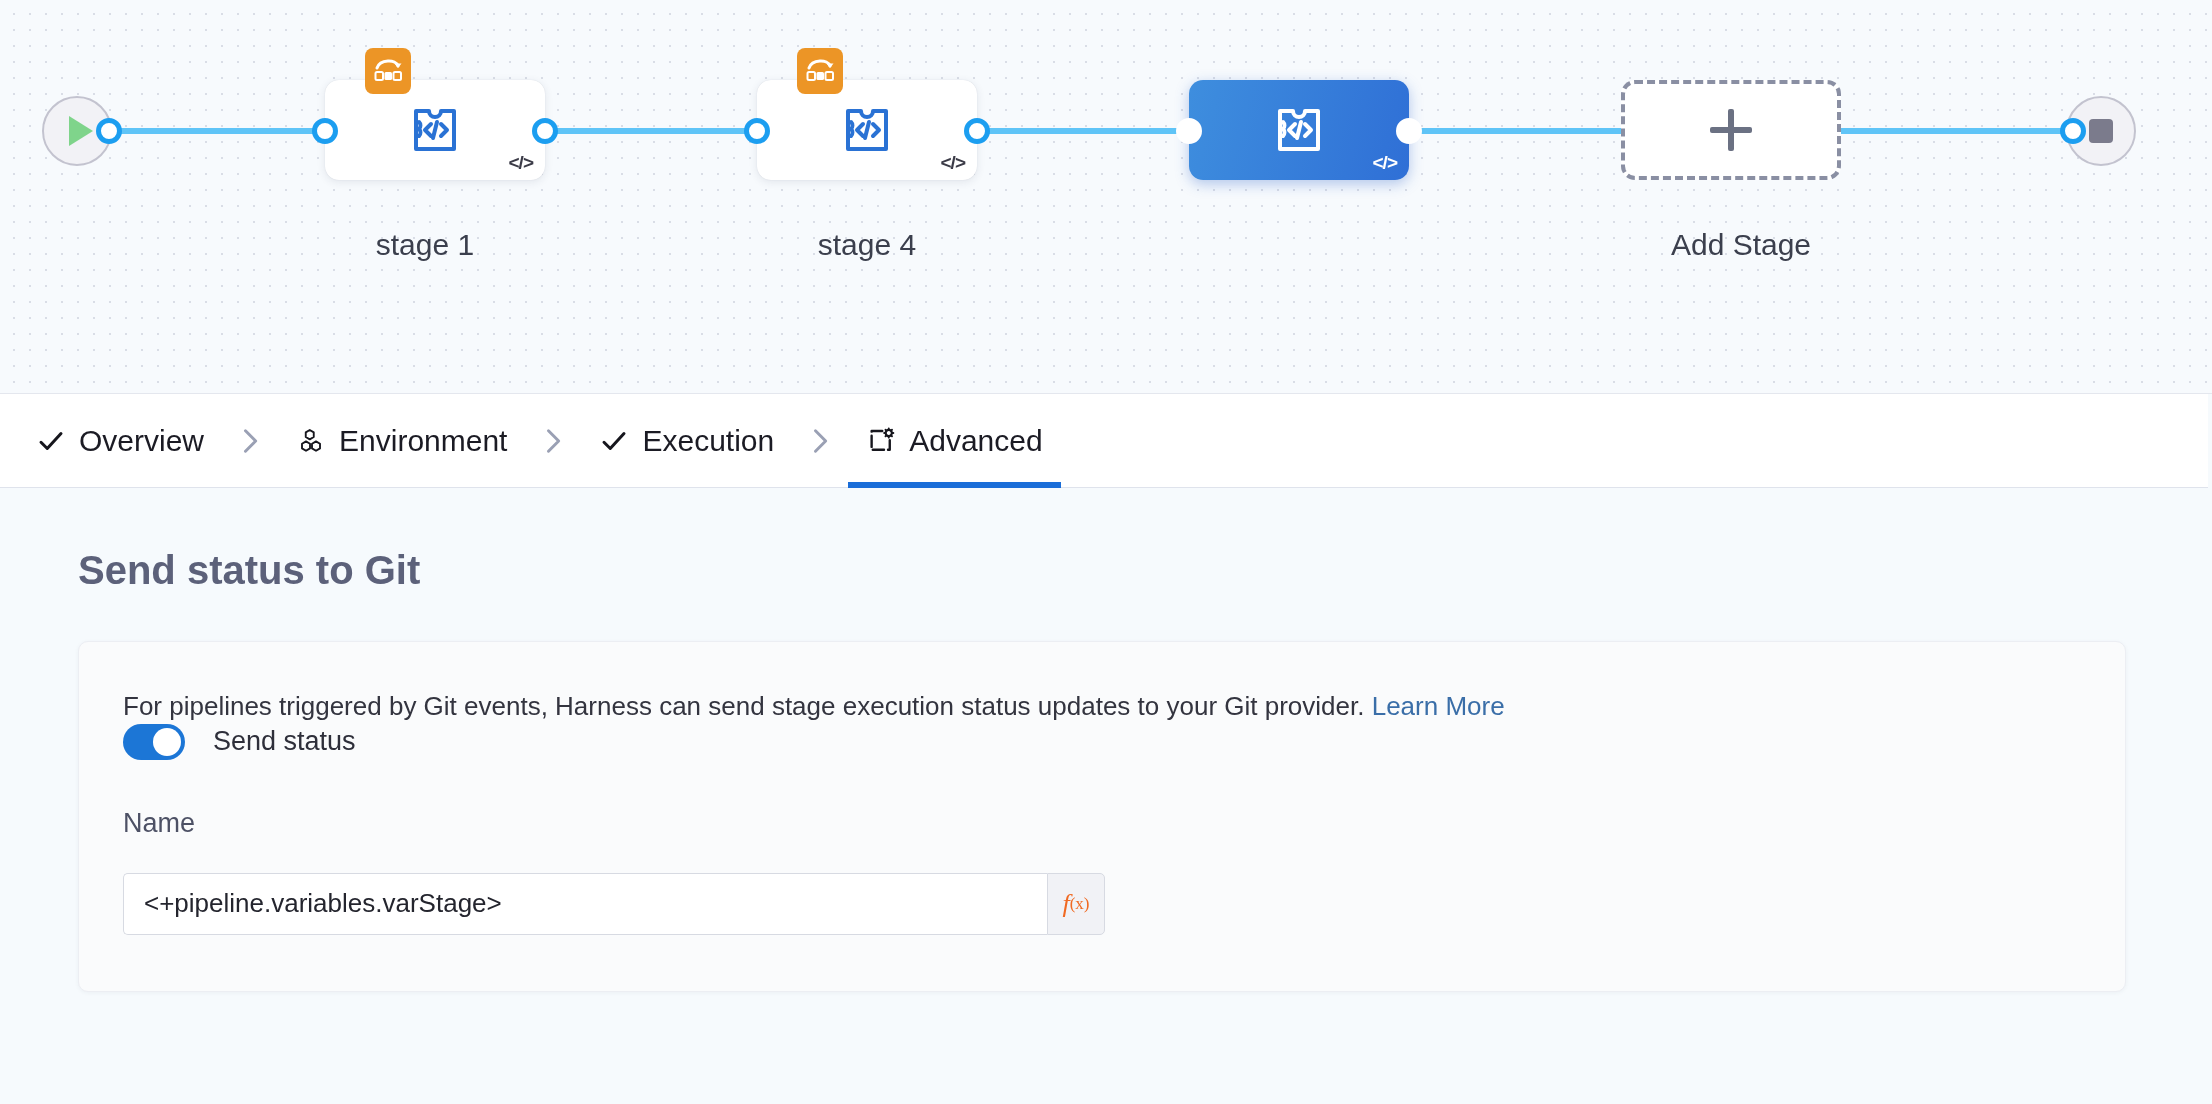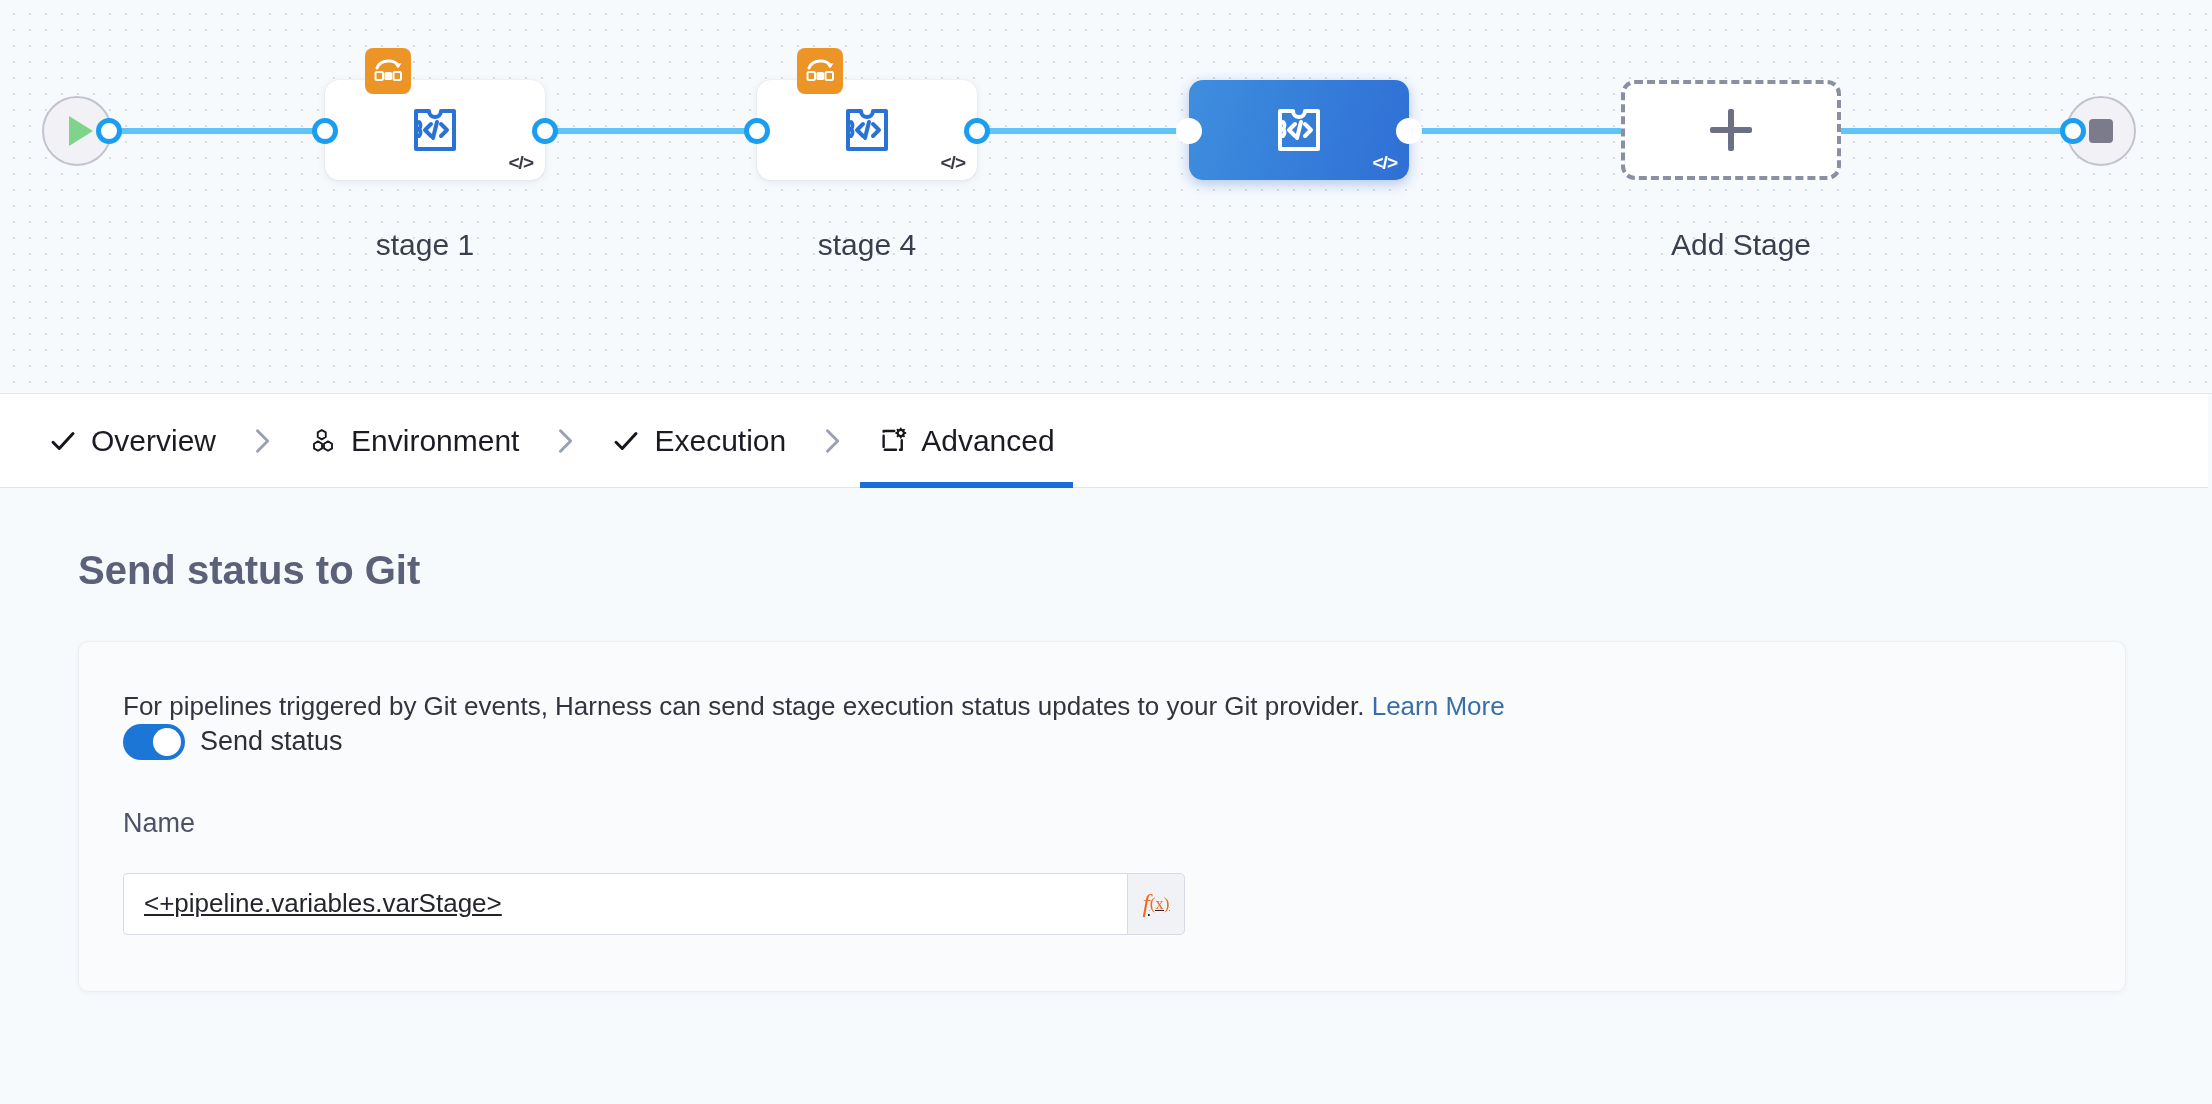--- a/index.html
+++ b/index.html
@@ -174,21 +174,21 @@
   }
 
   
   .tabbar {
     position: relative;
     width: 2208px;
     height: 94px;
     background: #ffffff;
     display: flex;
     align-items: center;
-    padding-left: 30px;
+    padding-left: 18px;
     border-bottom: 1px solid #dfe3ec;
   }
   .tab {
     display: flex;
     align-items: center;
     gap: 13px;
     height: 94px;
     padding: 0 18px;
     cursor: pointer;
     position: relative;
@@ -239,21 +239,21 @@
   }
   .learn-link {
     color: #3a6ea8;
     text-decoration: none;
     cursor: pointer;
   }
 
   .toggle-row {
     display: flex;
     align-items: center;
-    gap: 15px;
+    gap: 28px;
     margin-bottom: 48px;
   }
   .switch {
     width: 62px;
     height: 36px;
     border-radius: 18px;
     background: #1c76d6;
     position: relative;
     cursor: pointer;
     flex: none;
@@ -267,23 +267,22 @@
   }
   .toggle-label { font-size: 27px; color: #2e2f3a; }
 
   .field-label {
     font-size: 27px;
     color: #4d5165;
     margin-bottom: 34px;
   }
   .input-group {
     display: flex;
-    width: 1062px;
+    width: 982px;
     height: 62px;
-    text-decoration: underline;
   }
   .text-input {
     flex: 1;
     height: 62px;
     border: 1px solid #d7dae2;
     border-right: none;
     border-radius: 5px 0 0 5px;
     background: #ffffff;
     font-size: 26px;
     color: #24252e;

